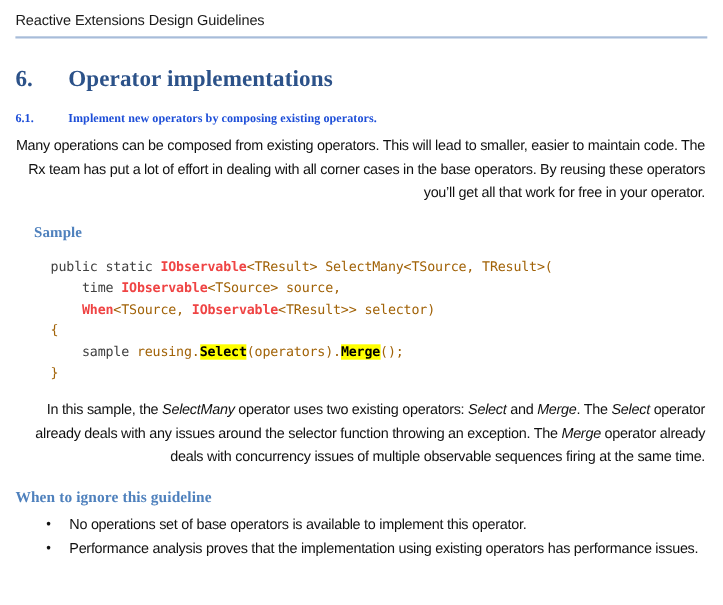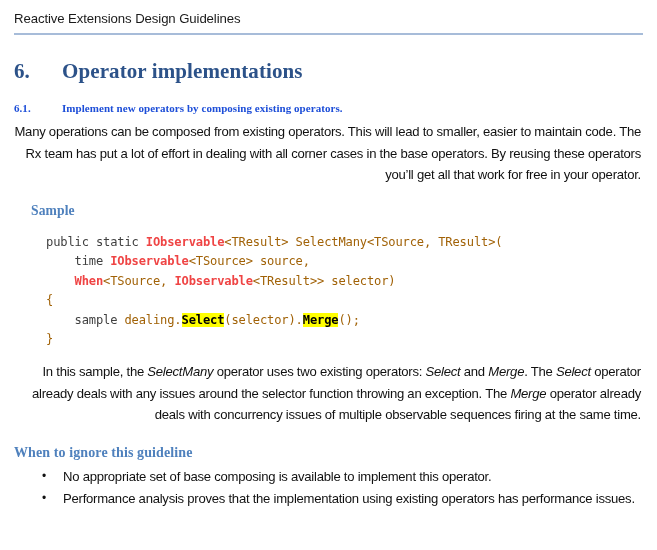--- a/index.html
+++ b/index.html
@@ -181,26 +181,26 @@
     </h2>
 
     <p class="body-text">Many operations can be composed from existing operators. This will lead to smaller, easier to maintain code. The Rx team has put a lot of effort in dealing with all corner cases in the base operators. By reusing these operators you’ll get all that work for free in your operator.</p>
 
     <div class="h-sample">Sample</div>
 
     <pre class="code-block" id="code-block"><span><span class="tok-kw">public static </span><span class="tok-type">IObservable</span><span class="tok-pln">&lt;TResult&gt; SelectMany&lt;TSource, TResult&gt;(</span></span>
 <span><span class="tok-pln">    </span><span class="tok-kw">time </span><span class="tok-type">IObservable</span><span class="tok-pln">&lt;TSource&gt; source,</span></span>
 <span><span class="tok-pln">    </span><span class="tok-type">When</span><span class="tok-pln">&lt;TSource, </span><span class="tok-type">IObservable</span><span class="tok-pln">&lt;TResult&gt;&gt; selector)</span></span>
 <span><span class="tok-pln">{</span></span>
-<span><span class="tok-pln">    </span><span class="tok-kw">sample </span><span class="tok-pln">dealing.</span><span class="tok-hl">Select</span><span class="tok-pln">(selector).</span><span class="tok-hl">Merge</span><span class="tok-pln">();</span></span>
+<span><span class="tok-pln">    </span><span class="tok-kw">sample </span><span class="tok-pln">reusing.</span><span class="tok-hl">Select</span><span class="tok-pln">(operators).</span><span class="tok-hl">Merge</span><span class="tok-pln">();</span></span>
 <span><span class="tok-pln">}</span></span></pre>
 
     <p class="body-text gap-top" id="explanation-paragraph"><span>In this sample, the </span><span class="ital">SelectMany</span><span> operator uses two existing operators: </span><span class="ital">Select</span><span> and </span><span class="ital">Merge</span><span>. The </span><span class="ital">Select</span><span> operator already deals with any issues around the selector function throwing an exception. The </span><span class="ital">Merge</span><span> operator already deals with concurrency issues of multiple observable sequences firing at the same time.</span></p>
 
     <div class="h-ignore">When to ignore this guideline</div>
 
     <ul class="guideline-list" id="guideline-list">
-        <li><span class="bullet-mark">•</span><span>No appropriate set of base composing is available to implement this operator.</span></li>
+        <li><span class="bullet-mark">•</span><span>No operations set of base operators is available to implement this operator.</span></li>
         <li><span class="bullet-mark">•</span><span>Performance analysis proves that the implementation using existing operators has performance issues.</span></li>
       </ul>
 
   </div>
 </div>
 
 </body></html>

